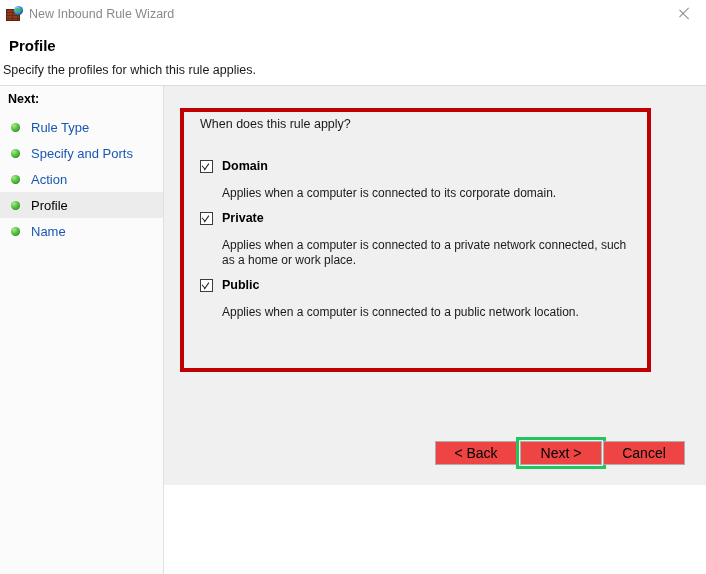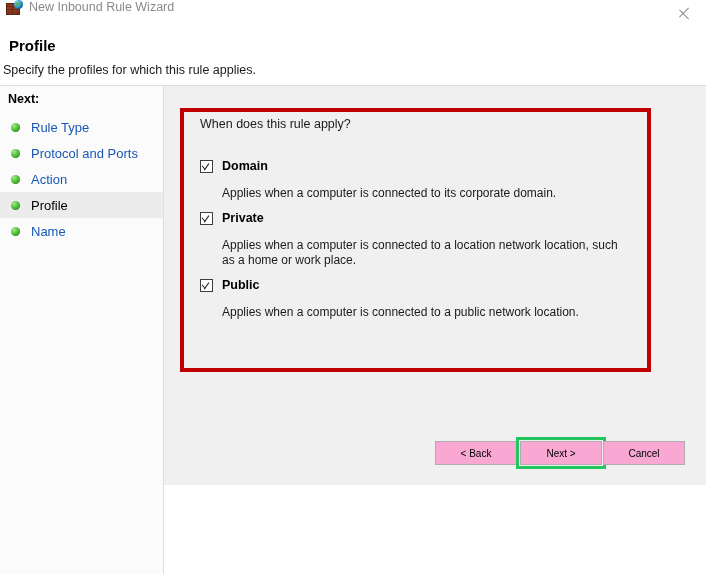--- a/index.html
+++ b/index.html
@@ -25,21 +25,21 @@
   }
 
   
   .titlebar {
     position: absolute;
     left: 0; top: 0;
     width: 706px;
     height: 27px;
     background: #ffffff;
     display: flex;
-    align-items: flex-start;
+    align-items: center;
   }
   .title-icon {
     width: 16px;
     height: 16px;
     margin-left: 6px;
     margin-right: 7px;
     position: relative;
     flex: none;
   }
   
@@ -312,25 +312,25 @@
     left: 0;
     bottom: 0;
     width: 542px;
     height: 58px;
   }
   .btn {
     position: absolute;
     top: 14px;
     width: 82px;
     height: 24px;
-    background: #f9a8d4;
+    background: #ef4444;
     border: 1px solid #adadad;
     box-sizing: border-box;
     font-family: "Liberation Sans", sans-serif;
-    font-size: 10px;
+    font-size: 14px;
     color: #000000;
     display: flex;
     align-items: center;
     justify-content: center;
     cursor: default;
     padding: 0;
   }
   .btn-back   { left: 271px; }
   .btn-next   { left: 356px; }
   .btn-cancel { left: 439px; }
@@ -377,21 +377,21 @@
     <div class="steps-header">Next:</div>
     <div class="steps-list">
 
       <div class="step-row">
         <span class="step-bullet"></span>
         <span class="step-label">Rule Type</span>
       </div>
 
       <div class="step-row">
         <span class="step-bullet"></span>
-        <span class="step-label">Protocol and Ports</span>
+        <span class="step-label">Specify and Ports</span>
       </div>
 
       <div class="step-row">
         <span class="step-bullet"></span>
         <span class="step-label">Action</span>
       </div>
 
       <div class="step-row current">
         <span class="step-bullet"></span>
         <span class="step-label">Profile</span>
@@ -424,21 +424,21 @@
         <div class="option-desc">Applies when a computer is connected to its corporate domain.</div>
       </div>
 
       <div class="option">
         <div class="option-head">
           <span class="checkbox">
             <span class="tick"></span>
           </span>
           <span class="option-title">Private</span>
         </div>
-        <div class="option-desc">Applies when a computer is connected to a location network location, such as a home or work place.</div>
+        <div class="option-desc">Applies when a computer is connected to a private network connected, such as a home or work place.</div>
       </div>
 
       <div class="option">
         <div class="option-head">
           <span class="checkbox">
             <span class="tick"></span>
           </span>
           <span class="option-title">Public</span>
         </div>
         <div class="option-desc">Applies when a computer is connected to a public network location.</div>

